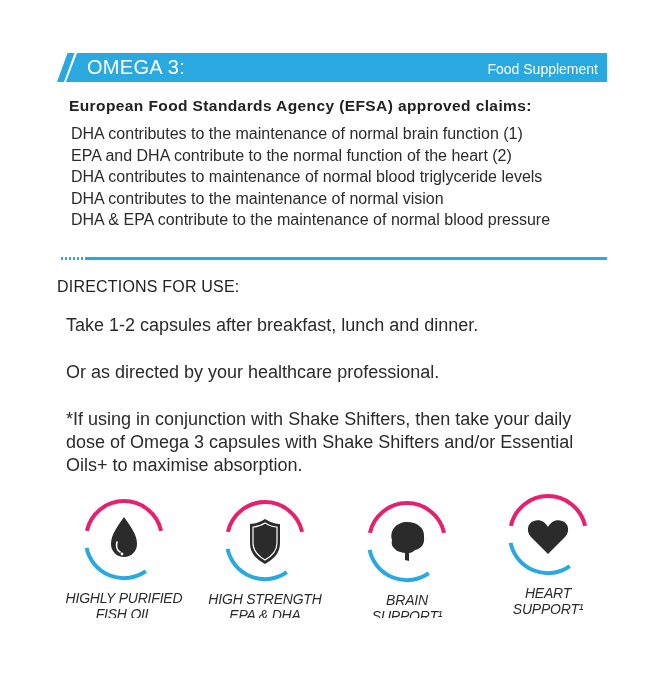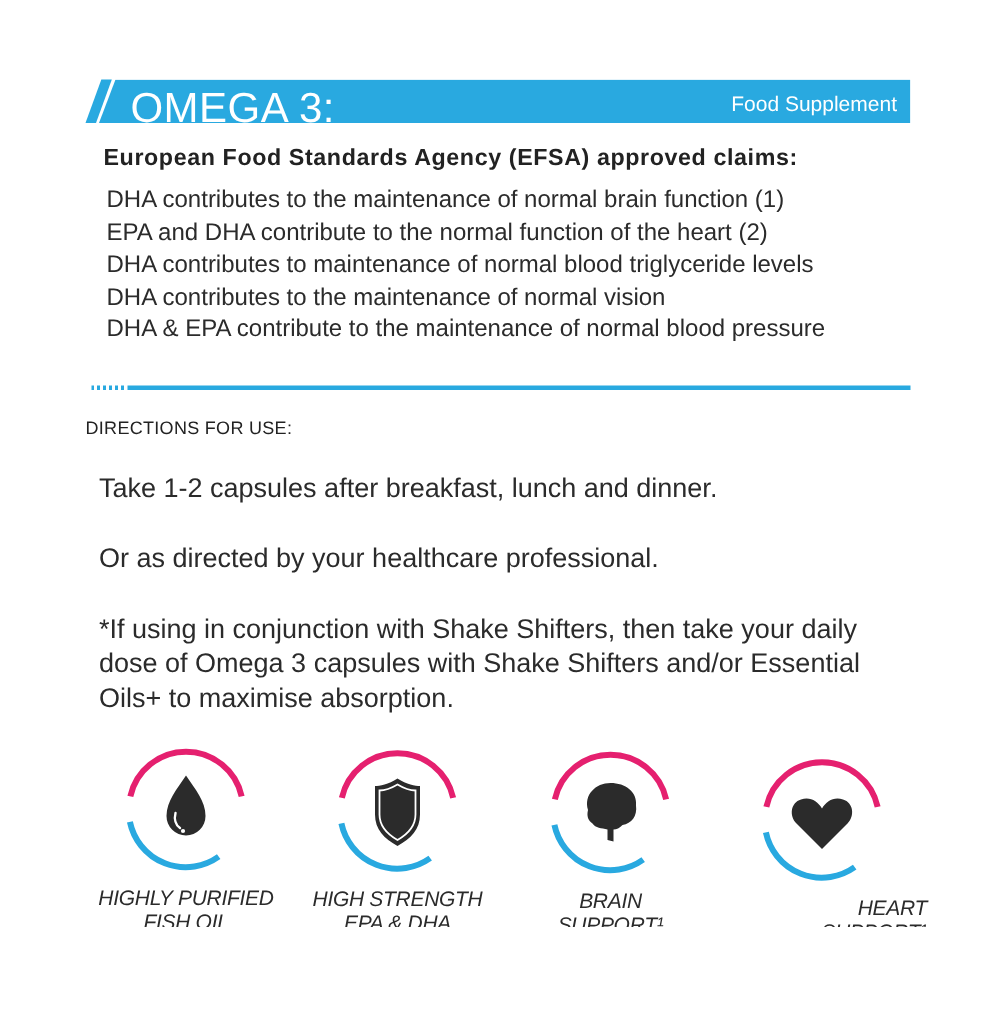--- a/index.html
+++ b/index.html
@@ -10,38 +10,38 @@
     .banner { position: absolute; left: 52px; top: 53px; width: 555px; height: 29px; }
     .banner .slash {
       position: absolute; left: 0; top: 0; width: 7px; height: 29px; background: #29a9e0;
       transform: skewX(-20deg); transform-origin: bottom left; left: 5px;
     }
     .banner .band {
       position: absolute; left: 14px; top: 0; right: 0; height: 29px; background: #29a9e0;
       clip-path: polygon(11px 0, 100% 0, 100% 100%, 0 100%);
     }
     .banner .title {
-      position: absolute; left: 35px; top: 3px; color: #fff; font-size: 28px; letter-spacing: 0.3px;
+      position: absolute; left: 35px; top: 3px; color: #fff; font-size: 20px; letter-spacing: 0.3px;
     }
     .banner .sub {
       position: absolute; right: 9px; top: 8px; color: #fff; font-size: 14px;
     }
     .claims-head {
       position: absolute; left: 69px; top: 97px; font-size: 15.5px; font-weight: bold; color: #222;
       letter-spacing: 0.4px;
     }
     .claims { position: absolute; left: 71px; top: 123px; margin: 0; padding: 0; list-style: none; }
     .claims li { font-size: 16px; line-height: 21.5px; color: #2b2b2b; white-space: nowrap; }
     .divider { position: absolute; left: 61px; top: 257px; width: 546px; height: 3px; }
     .divider .dots {
       position: absolute; left: 0; top: 0; width: 23px; height: 3px;
       background: repeating-linear-gradient(90deg, #29a9e0 0 2px, transparent 2px 4px);
     }
     .divider .line { position: absolute; left: 24px; top: 0; right: 0; height: 3px; background: #29a9e0; }
-    .dir-head { position: absolute; left: 57px; top: 278px; font-size: 12px; color: #222; letter-spacing: 0.2px; }
+    .dir-head { position: absolute; left: 57px; top: 278px; font-size: 16px; color: #222; letter-spacing: 0.2px; }
     .dir-p { position: absolute; left: 66px; font-size: 18px; line-height: 23px; color: #2b2b2b; margin: 0; width: 560px; }
     .features { position: absolute; left: 0; top: 0; width: 659px; height: 618px; overflow: hidden; pointer-events: none; }
     .feature { position: absolute; width: 140px; text-align: center; pointer-events: auto; }
     .feature svg { display: block; margin: 0 auto; }
     .feature .label { font-size: 14px; line-height: 16px; color: #2b2b2b; margin-top: 8px; letter-spacing: -0.2px; font-style: italic; }
   </style>
 </head>
 <body>
 
 <div class="banner">
@@ -111,21 +111,21 @@
       <g>
         <path d="M27 40 C 24 30, 32 22, 42 22 C 52 22, 60 28, 59 37 C 60 44, 56 49, 50 50 C 48 52, 46 53, 44 53 L 44 61 L 40 60 L 40 53 C 36 52, 32 52, 30 49 C 27 47, 26 44, 27 40 Z" fill="#2b2b2b"></path>
       </g>
     </svg>
     <div class="label">
       <div>BRAIN</div>
       <div>SUPPORT¹</div>
     </div>
   </div>
 
-  <div class="feature" style="left:478px; top:505px;text-align:right;">
+  <div class="feature" style="left:478px; top:493px;">
     <svg width="84" height="84" viewBox="0 0 84 84">
       <path d="M 4.9 32.9 A 38 38 0 0 1 79.1 32.9" fill="none" stroke="#e5206f" stroke-width="4"></path>
       <path d="M 4.6 49.9 A 38 38 0 0 0 63.8 73.1" fill="none" stroke="#29a9e0" stroke-width="4"></path>
       <g>
         <path d="M42 61 L 25 44 C 20 39, 21 30, 28 28 C 34 26, 39 29, 42 34 C 45 29, 50 26, 56 28 C 63 30, 64 39, 59 44 Z" fill="#2b2b2b"></path>
       </g>
     </svg>
     <div class="label">
       <div>HEART</div>
       <div>SUPPORT¹</div>

